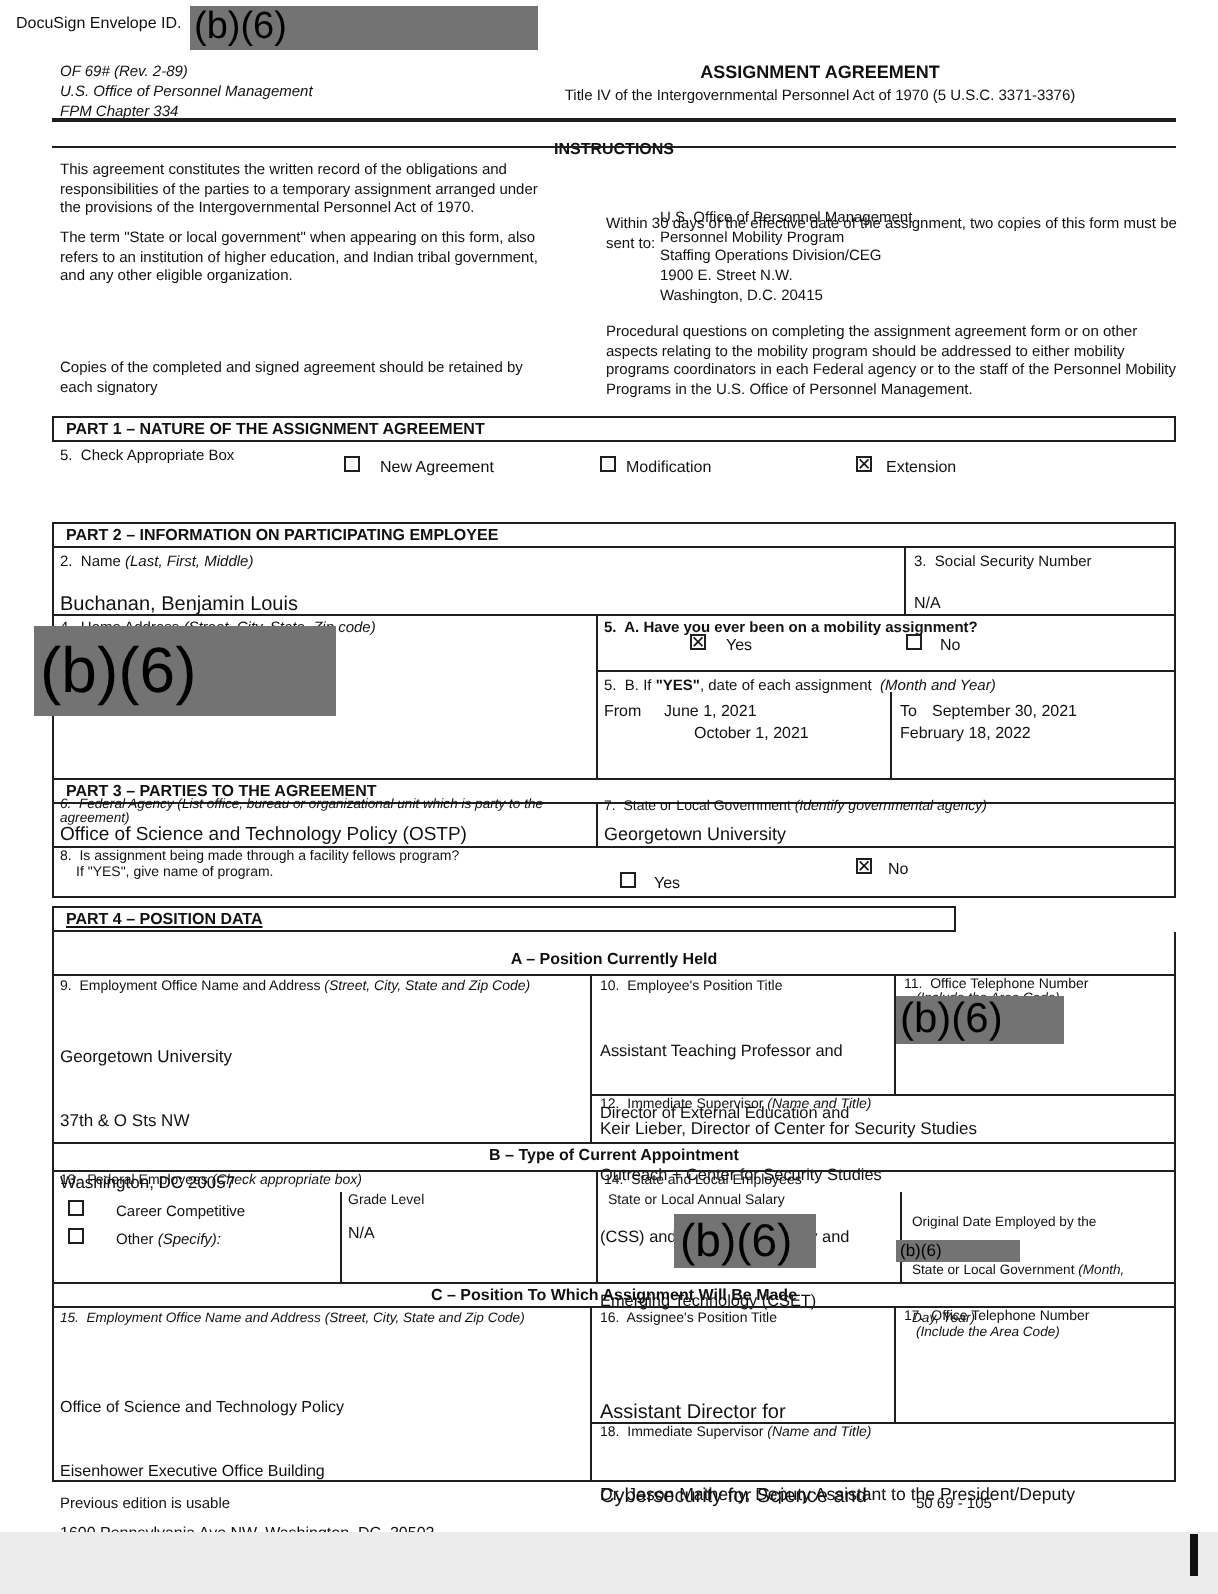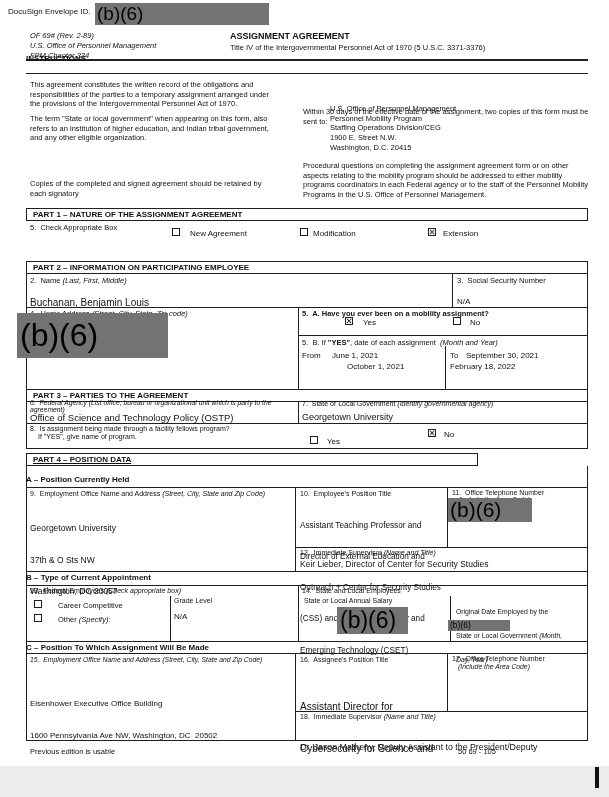--- a/index.html
+++ b/index.html
@@ -9,21 +9,21 @@
   .hl{position:absolute;background:#1f1f1f;height:1px;}
   .vl{position:absolute;background:#1f1f1f;width:1px;}
   .box{position:absolute;border:1px solid #1f1f1f;box-sizing:border-box;background:#fff;}
   .phead{font-weight:bold;font-size:8px;line-height:11px;padding-left:6px;white-space:pre;}
   .lbl{font-size:7.5px;white-space:pre-wrap;}
   .lbl7{font-size:7px;white-space:pre-wrap;}
   .lbl68{font-size:6.8px;white-space:pre-wrap;}
   .val{white-space:pre-wrap;}
   .it{font-style:italic;}
   .b{font-weight:bold;}
-  .center{text-align:left;}
+  .center{text-align:center;}
   .cb{position:absolute;width:8px;height:8px;border:1px solid #1f1f1f;box-sizing:border-box;background:#fff;}
   .cb.checked::after{content:"\2715";position:absolute;left:-0.5px;top:-1.5px;font-size:8.5px;line-height:9px;color:#111;}
   .redact{position:absolute;background:#737373;color:#000;overflow:hidden;white-space:pre;}
 </style>
 </head>
 <body>
 
 <div id="page">
 
   <div class="abs" style="left:8px;top:7px;font-size:8px;">DocuSign Envelope ID.</div>
@@ -34,21 +34,21 @@
     <div>U.S. Office of Personnel Management</div>
     <div>FPM Chapter 334</div>
   </div>
 
   <div class="abs center" style="left:230px;top:31px;width:360px;">
     <div class="b" style="font-size:9px;">ASSIGNMENT AGREEMENT</div>
     <div style="font-size:7.5px;margin-top:2px;">Title IV of the Intergovernmental Personnel Act of 1970 (5 U.S.C. 3371-3376)</div>
   </div>
 
   <div class="hl" style="left:26px;top:59px;width:562px;height:2px;"></div>
-  <div class="abs center b" style="left:26px;top:54px;width:562px;font-size:8px;">INSTRUCTIONS</div>
+  <div class="abs center b" style="left:26px;top:70px;width:562px;font-size:8px;">INSTRUCTIONS</div>
   <div class="hl" style="left:26px;top:73px;width:562px;"></div>
 
   <div class="abs" style="left:30px;top:80px;width:248px;font-size:7.5px;line-height:9.7px;">This agreement constitutes the written record of the obligations and responsibilities of the parties to a temporary assignment arranged under the provisions of the Intergovernmental Personnel Act of 1970.</div>
   <div class="abs" style="left:30px;top:114px;width:248px;font-size:7.5px;line-height:9.7px;">The term "State or local government" when appearing on this form, also refers to an institution of higher education, and Indian tribal government, and any other eligible organization.</div>
   <div class="abs" style="left:30px;top:179px;width:248px;font-size:7.5px;line-height:9.7px;">Copies of the completed and signed agreement should be retained by each signatory</div>
 
   <div class="abs" style="left:303px;top:80px;width:288px;font-size:7.5px;line-height:9.7px;margin-top:27px;">Within 30 days of the effective date of the assignment, two copies of this form must be sent to:</div>
   <div class="abs" style="left:330px;top:104px;font-size:7.5px;line-height:9.7px;">
     <div>U.S. Office of Personnel Management</div>
     <div>Personnel Mobility Program</div>
@@ -181,20 +181,21 @@
   <div class="redact" style="left:448px;top:620px;width:60px;height:11px;font-size:8.5px;line-height:11px;padding-left:2px;">(b)(6)</div>
 
   <div class="hl" style="left:26px;top:641px;width:562px;"></div>
   <div class="abs center b" style="left:26px;top:643px;width:562px;font-size:8px;">C – Position To Which Assignment Will Be Made</div>
   <div class="hl" style="left:26px;top:653px;width:562px;"></div>
   <div class="vl" style="left:295px;top:653px;height:87px;"></div>
   <div class="vl" style="left:447px;top:653px;height:58px;"></div>
 
   <div class="abs lbl68 it" style="left:30px;top:656px;width:262px;">15.  Employment Office Name and Address (Street, City, State and Zip Code)</div>
   <div class="abs val" style="left:30px;top:678px;font-size:8px;line-height:10.5px;">
+    <div>Office of Science and Technology Policy</div>
     <div>Eisenhower Executive Office Building</div>
     <div>1600 Pennsylvania Ave NW, Washington, DC  20502</div>
   </div>
 
   <div class="abs lbl7" style="left:300px;top:656px;">16.  Assignee's Position Title</div>
   <div class="abs val" style="left:300px;top:672px;font-size:10px;line-height:14px;">
     <div>Assistant Director for</div>
     <div>Cybersecurity for Science and</div>
     <div>Technology</div>
   </div>

